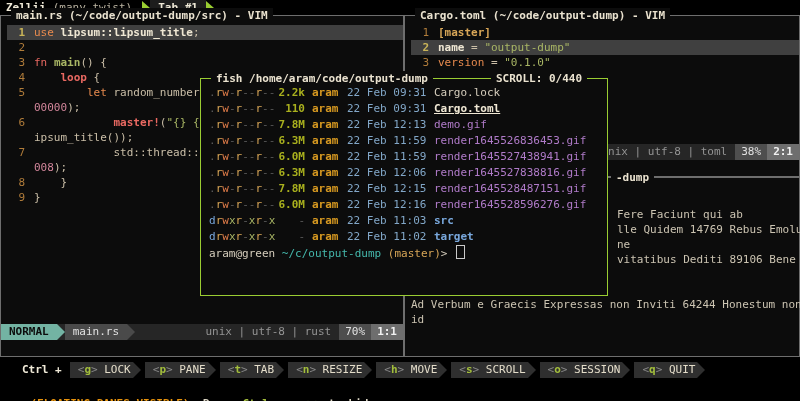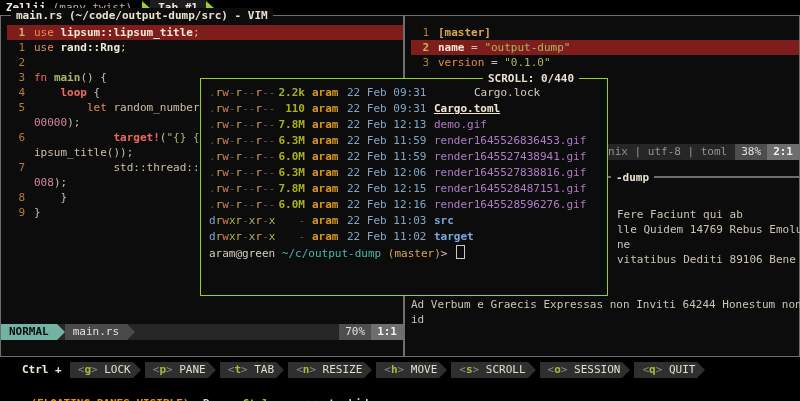--- a/index.html
+++ b/index.html
@@ -22,21 +22,21 @@
   .pane-cargo{left:404px;top:15px;width:396px;height:162px;}
   .pane-dump{left:404px;top:177px;width:396px;height:180px;}
   .pane-title{position:absolute;top:-8px;left:10px;background:#0c0c0c;padding:0 5px;
               font-weight:bold;color:#eae2cf;line-height:15px;white-space:pre;}
   .pane-scroll{position:absolute;top:-8px;right:8px;background:#0c0c0c;padding:0 5px;
                font-weight:bold;color:#eae2cf;line-height:15px;white-space:pre;}
   .dump-title{left:206px;}
   
   .code{padding:9px 0 0 6px;}
   .trow{height:15px;line-height:15px;white-space:pre;}
-  .hl{background:#7f1d1d;}
+  .hl{background:#404040;}
   .ln{display:inline-block;width:18px;text-align:right;margin-right:9px;color:var(--linenr);}
   .ln-cur{color:var(--linenr_cur);font-weight:bold;}
   
   .vim-status{position:absolute;left:0;right:0;bottom:16px;height:16px;line-height:16px;
               display:flex;background:#262626;}
   .s-mode{background:var(--mode_teal);color:#0c0c0c;font-weight:bold;padding:0 8px;}
   .st-tri1{width:0;height:0;border-top:8px solid transparent;border-bottom:8px solid transparent;
            border-left:8px solid var(--mode_teal);}
   .s-file{background:#4a4a4a;color:#e2e2e2;padding:0 8px;}
   .st-tri2{width:0;height:0;border-top:8px solid transparent;border-bottom:8px solid transparent;
@@ -45,33 +45,33 @@
   .s-info{color:#949494;padding:0 8px;}
   .s-pct{background:var(--status_pct);color:#e2e2e2;padding:0 6px;}
   .s-pos{background:var(--status_pos);color:#f2f2f2;font-weight:bold;padding:0 6px;}
   
   .dump-rows{padding:14px 0 0 6px;color:#ccc4b2;}
   .frag{padding-left:206px;}
   
   .floating{position:absolute;left:200px;top:78px;width:408px;height:218px;background:#0c0c0c;
             border:1px solid var(--green_accent);box-sizing:border-box;z-index:10;}
   .float-title{background:#0c0c0c;}
-  .float-scroll{right:28px;background:#0c0c0c;margin-left:8px;}
+  .float-scroll{right:20px;background:#0c0c0c;margin-left:8px;}
   .fish{padding:6px 0 0 8px;}
   .frow{height:16px;line-height:16px;white-space:pre;}
   .p-user{color:#d5cdbc;}
   .p-path{color:var(--path_cyan);}
   .p-branch{color:var(--yellow);}
   .p-arrow{color:#d5cdbc;}
   .p-cmd{color:var(--cmd_blue);}
   .f-perms{display:inline-block;width:68px;}
   .f-size{display:inline-block;width:28px;text-align:right;margin-right:7px;color:var(--size_green);font-weight:bold;}
   .f-user{display:inline-block;width:28px;margin-right:7px;color:var(--user_yellow);font-weight:bold;}
   .f-date{display:inline-block;width:80px;margin-right:7px;color:var(--date_blue);}
-  .f-plain{color:#d5cdbc;margin-left:40px;}
+  .f-plain{color:#d5cdbc;}
   .f-build{color:#efe7d3;font-weight:bold;text-decoration:underline;}
   .f-media{color:var(--gif_purple);}
   .f-dir{color:var(--dir_blue);font-weight:bold;}
   .cursor{display:inline-block;width:7px;height:12px;border:1px solid #c9c9c9;vertical-align:-2px;margin-left:2px;}
   
   .keybar{position:absolute;left:16px;top:362px;width:800px;height:16px;line-height:16px;background:#000;
           white-space:nowrap;}
   .kb-prefix{color:#f0ead8;font-weight:bold;padding:0 8px 0 6px;}
   .kb-seg{display:inline-block;background:#2f2f2f;height:16px;line-height:16px;padding:0 2px 0 8px;
           vertical-align:top;}
@@ -99,45 +99,46 @@
       <span class="tri tri-green"></span>
       <span class="tab-label">Tab #1</span>
       <span class="tri tri-green"></span>
     </span>
   </div>
 
   <div class="pane pane-main">
     <span class="pane-title">main.rs (~/code/output-dump/src) - VIM</span>
     <div class="code" id="code-main">
         <div class="trow hl"><span class="ln ln-cur">1</span><span style="color: rgb(231, 138, 78);">use </span><span style="color: rgb(239, 231, 211); font-weight: bold;">lipsum::lipsum_title</span><span style="color: rgb(203, 191, 168);">;</span></div>
-        <div class="trow"><span class="ln">1</span><span style="color: rgb(231, 138, 78);">use </span><span style="color: rgb(239, 231, 211); font-weight: bold;">rand::Rng</span><span style="color: rgb(203, 191, 168);">;</span></div>
         <div class="trow"><span class="ln">2</span></div>
         <div class="trow"><span class="ln">3</span><span style="color: rgb(234, 105, 98);">fn </span><span style="color: rgb(169, 182, 101); font-weight: bold;">main</span><span style="color: rgb(203, 191, 168);">() {</span></div>
         <div class="trow"><span class="ln">4</span><span style="color: rgb(203, 191, 168);">    </span><span style="color: rgb(234, 105, 98); font-weight: bold;">loop</span><span style="color: rgb(203, 191, 168);"> {</span></div>
         <div class="trow"><span class="ln">5</span><span style="color: rgb(203, 191, 168);">        </span><span style="color: rgb(231, 138, 78);">let </span><span style="color: rgb(203, 191, 168);">random_number = r</span></div>
         <div class="trow"><span class="ln"></span><span style="color: rgb(211, 134, 155);">00000</span><span style="color: rgb(203, 191, 168);">);</span></div>
-        <div class="trow"><span class="ln">6</span><span style="color: rgb(203, 191, 168);">            </span><span style="color: rgb(234, 105, 98); font-weight: bold;">target!</span><span style="color: rgb(203, 191, 168);">(</span><span style="color: rgb(169, 182, 101);">"{} {} {}"</span><span style="color: rgb(203, 191, 168);">,</span></div>
+        <div class="trow"><span class="ln">6</span><span style="color: rgb(203, 191, 168);">            </span><span style="color: rgb(234, 105, 98); font-weight: bold;">master!</span><span style="color: rgb(203, 191, 168);">(</span><span style="color: rgb(169, 182, 101);">"{} {} {}"</span><span style="color: rgb(203, 191, 168);">,</span></div>
         <div class="trow"><span class="ln"></span><span style="color: rgb(203, 191, 168);">ipsum_title());</span></div>
         <div class="trow"><span class="ln">7</span><span style="color: rgb(203, 191, 168);">            std::thread::sleep(st</span></div>
         <div class="trow"><span class="ln"></span><span style="color: rgb(211, 134, 155);">008</span><span style="color: rgb(203, 191, 168);">);</span></div>
         <div class="trow"><span class="ln">8</span><span style="color: rgb(203, 191, 168);">    }</span></div>
         <div class="trow"><span class="ln">9</span><span style="color: rgb(203, 191, 168);">}</span></div>
       </div>
     <div class="vim-status">
       <span class="s-mode">NORMAL</span>
       <span class="st-tri1"></span>
       <span class="s-file">main.rs</span>
       <span class="st-tri2"></span>
       <span class="s-flex"></span>
+      <span class="s-info">unix | utf-8 | rust</span>
       <span class="s-pct">70%</span>
       <span class="s-pos">1:1</span>
     </div>
   </div>
 
   <div class="pane pane-cargo">
+    <span class="pane-title">Cargo.toml (~/code/output-dump) - VIM</span>
     <div class="code" id="code-cargo">
         <div class="trow"><span class="ln">1</span><span style="color: rgb(216, 166, 87); font-weight: bold;">[master]</span></div>
         <div class="trow hl"><span class="ln ln-cur">2</span><span style="color: rgb(239, 231, 211); font-weight: bold;">name</span><span style="color: rgb(203, 191, 168);"> = </span><span style="color: rgb(169, 182, 101);">"output-dump"</span></div>
         <div class="trow"><span class="ln">3</span><span style="color: rgb(231, 138, 78);">version</span><span style="color: rgb(203, 191, 168);"> = </span><span style="color: rgb(169, 182, 101);">"0.1.0"</span></div>
       </div>
     <div class="vim-status">
       <span class="s-mode">NORMAL</span>
       <span class="st-tri1"></span>
       <span class="s-file">Cargo.toml</span>
       <span class="st-tri2"></span>
@@ -157,20 +158,21 @@
         <div class="trow frag">ne</div>
         <div class="trow frag">vitatibus Dediti 89106 Bene Viv</div>
         <div class="trow"></div>
         <div class="trow"></div>
         <div class="trow">Ad Verbum e Graecis Expressas non Inviti 64244 Honestum non tam</div>
         <div class="trow">id</div>
       </div>
   </div>
 
   <div class="floating">
+    <span class="pane-title float-title">fish /home/aram/code/output-dump</span>
     <span class="pane-scroll float-scroll">SCROLL: 0/440</span>
     <div class="fish">
       <div id="fish-files">
           <div class="frow"><span class="f-perms"><span style="color: rgb(90, 90, 90);">.</span><span style="color: rgb(216, 166, 87);">r</span><span style="color: rgb(222, 123, 72);">w</span><span style="color: rgb(90, 90, 90);">-</span><span style="color: rgb(216, 166, 87);">r</span><span style="color: rgb(90, 90, 90);">-</span><span style="color: rgb(90, 90, 90);">-</span><span style="color: rgb(216, 166, 87);">r</span><span style="color: rgb(90, 90, 90);">-</span><span style="color: rgb(90, 90, 90);">-</span></span><span class="f-size">2.2k</span><span class="f-user">aram</span><span class="f-date">22 Feb 09:31</span><span class="f-name f-plain">Cargo.lock</span></div>
           <div class="frow"><span class="f-perms"><span style="color: rgb(90, 90, 90);">.</span><span style="color: rgb(216, 166, 87);">r</span><span style="color: rgb(222, 123, 72);">w</span><span style="color: rgb(90, 90, 90);">-</span><span style="color: rgb(216, 166, 87);">r</span><span style="color: rgb(90, 90, 90);">-</span><span style="color: rgb(90, 90, 90);">-</span><span style="color: rgb(216, 166, 87);">r</span><span style="color: rgb(90, 90, 90);">-</span><span style="color: rgb(90, 90, 90);">-</span></span><span class="f-size">110</span><span class="f-user">aram</span><span class="f-date">22 Feb 09:31</span><span class="f-name f-build">Cargo.toml</span></div>
           <div class="frow"><span class="f-perms"><span style="color: rgb(90, 90, 90);">.</span><span style="color: rgb(216, 166, 87);">r</span><span style="color: rgb(222, 123, 72);">w</span><span style="color: rgb(90, 90, 90);">-</span><span style="color: rgb(216, 166, 87);">r</span><span style="color: rgb(90, 90, 90);">-</span><span style="color: rgb(90, 90, 90);">-</span><span style="color: rgb(216, 166, 87);">r</span><span style="color: rgb(90, 90, 90);">-</span><span style="color: rgb(90, 90, 90);">-</span></span><span class="f-size">7.8M</span><span class="f-user">aram</span><span class="f-date">22 Feb 12:13</span><span class="f-name f-media">demo.gif</span></div>
           <div class="frow"><span class="f-perms"><span style="color: rgb(90, 90, 90);">.</span><span style="color: rgb(216, 166, 87);">r</span><span style="color: rgb(222, 123, 72);">w</span><span style="color: rgb(90, 90, 90);">-</span><span style="color: rgb(216, 166, 87);">r</span><span style="color: rgb(90, 90, 90);">-</span><span style="color: rgb(90, 90, 90);">-</span><span style="color: rgb(216, 166, 87);">r</span><span style="color: rgb(90, 90, 90);">-</span><span style="color: rgb(90, 90, 90);">-</span></span><span class="f-size">6.3M</span><span class="f-user">aram</span><span class="f-date">22 Feb 11:59</span><span class="f-name f-media">render1645526836453.gif</span></div>
           <div class="frow"><span class="f-perms"><span style="color: rgb(90, 90, 90);">.</span><span style="color: rgb(216, 166, 87);">r</span><span style="color: rgb(222, 123, 72);">w</span><span style="color: rgb(90, 90, 90);">-</span><span style="color: rgb(216, 166, 87);">r</span><span style="color: rgb(90, 90, 90);">-</span><span style="color: rgb(90, 90, 90);">-</span><span style="color: rgb(216, 166, 87);">r</span><span style="color: rgb(90, 90, 90);">-</span><span style="color: rgb(90, 90, 90);">-</span></span><span class="f-size">6.0M</span><span class="f-user">aram</span><span class="f-date">22 Feb 11:59</span><span class="f-name f-media">render1645527438941.gif</span></div>
           <div class="frow"><span class="f-perms"><span style="color: rgb(90, 90, 90);">.</span><span style="color: rgb(216, 166, 87);">r</span><span style="color: rgb(222, 123, 72);">w</span><span style="color: rgb(90, 90, 90);">-</span><span style="color: rgb(216, 166, 87);">r</span><span style="color: rgb(90, 90, 90);">-</span><span style="color: rgb(90, 90, 90);">-</span><span style="color: rgb(216, 166, 87);">r</span><span style="color: rgb(90, 90, 90);">-</span><span style="color: rgb(90, 90, 90);">-</span></span><span class="f-size">6.3M</span><span class="f-user">aram</span><span class="f-date">22 Feb 12:06</span><span class="f-name f-media">render1645527838816.gif</span></div>
           <div class="frow"><span class="f-perms"><span style="color: rgb(90, 90, 90);">.</span><span style="color: rgb(216, 166, 87);">r</span><span style="color: rgb(222, 123, 72);">w</span><span style="color: rgb(90, 90, 90);">-</span><span style="color: rgb(216, 166, 87);">r</span><span style="color: rgb(90, 90, 90);">-</span><span style="color: rgb(90, 90, 90);">-</span><span style="color: rgb(216, 166, 87);">r</span><span style="color: rgb(90, 90, 90);">-</span><span style="color: rgb(90, 90, 90);">-</span></span><span class="f-size">7.8M</span><span class="f-user">aram</span><span class="f-date">22 Feb 12:15</span><span class="f-name f-media">render1645528487151.gif</span></div>

